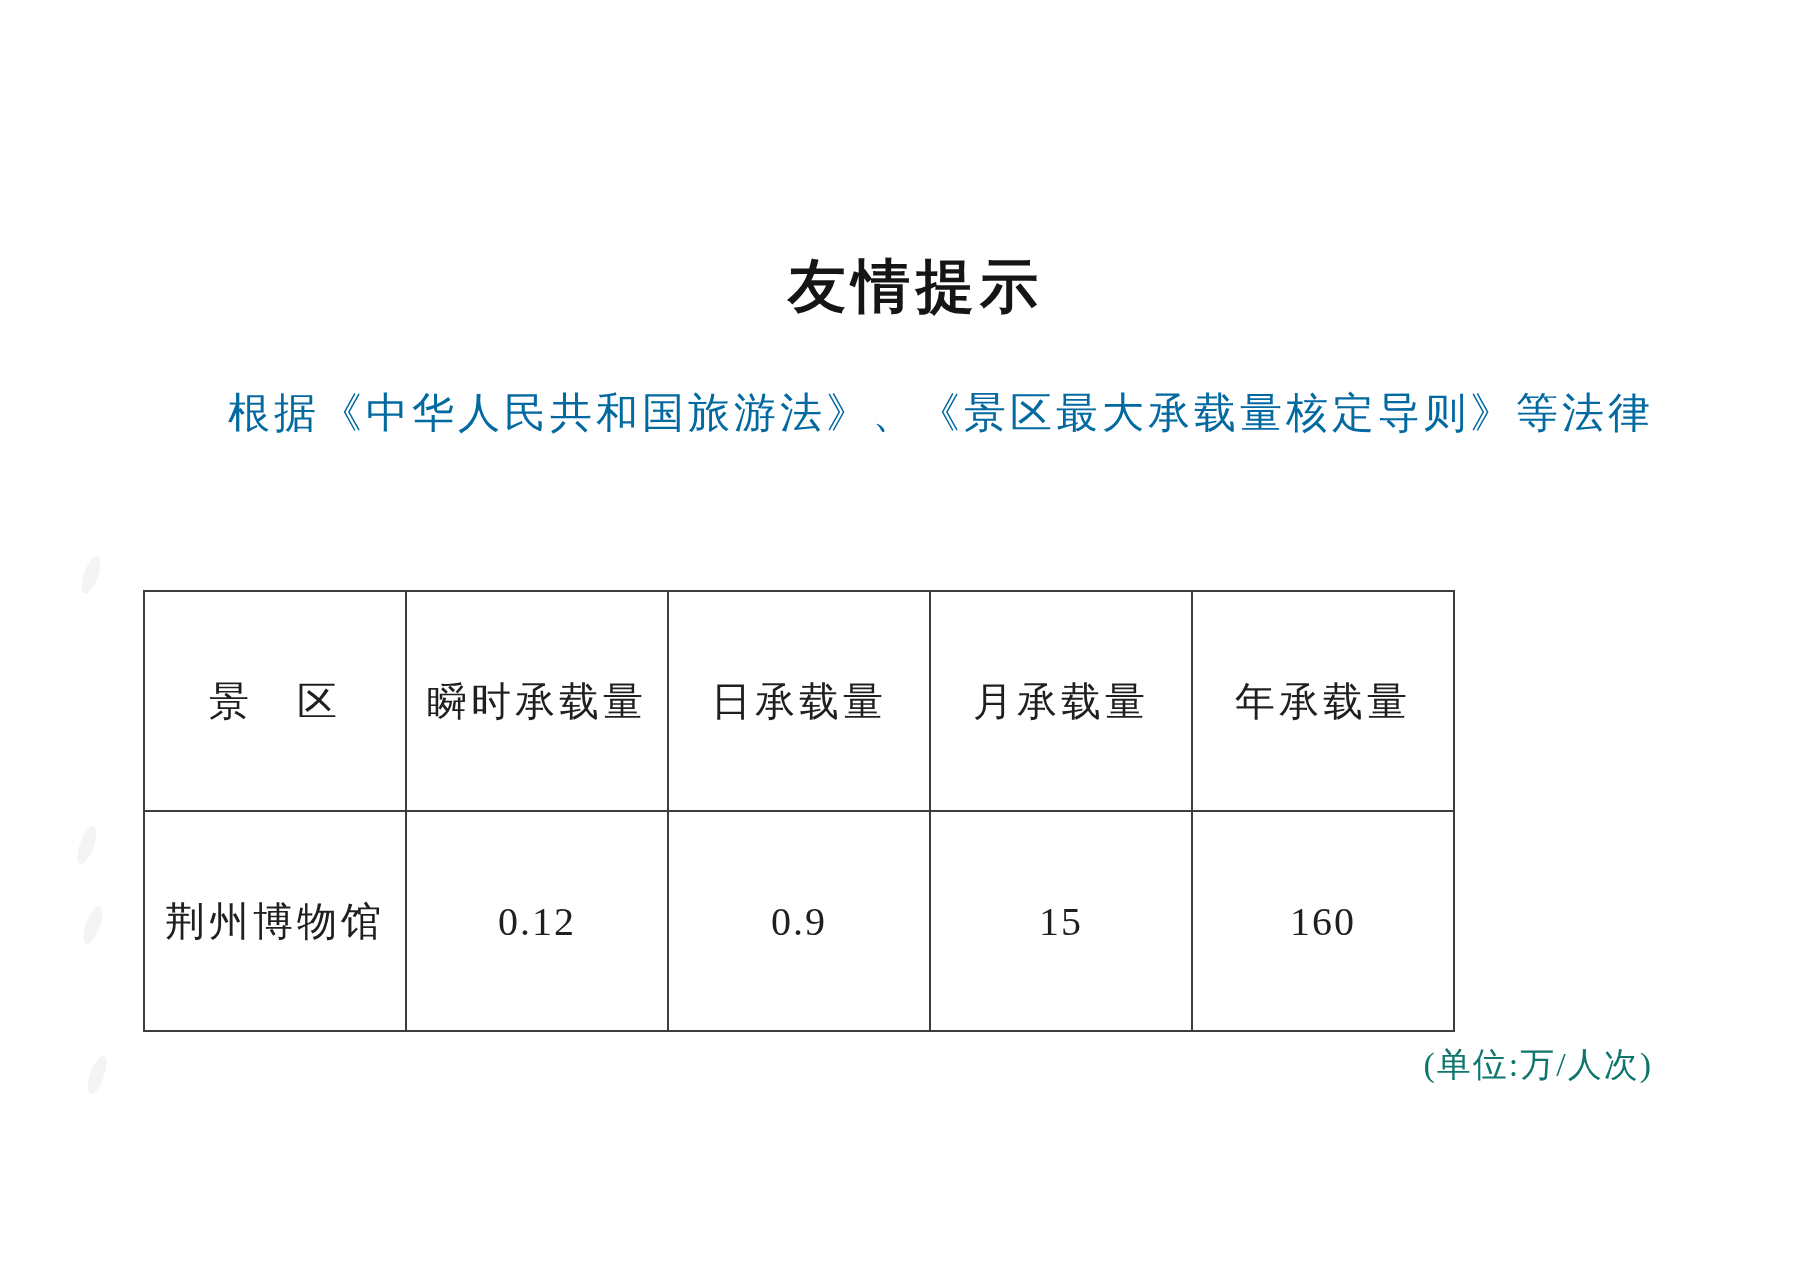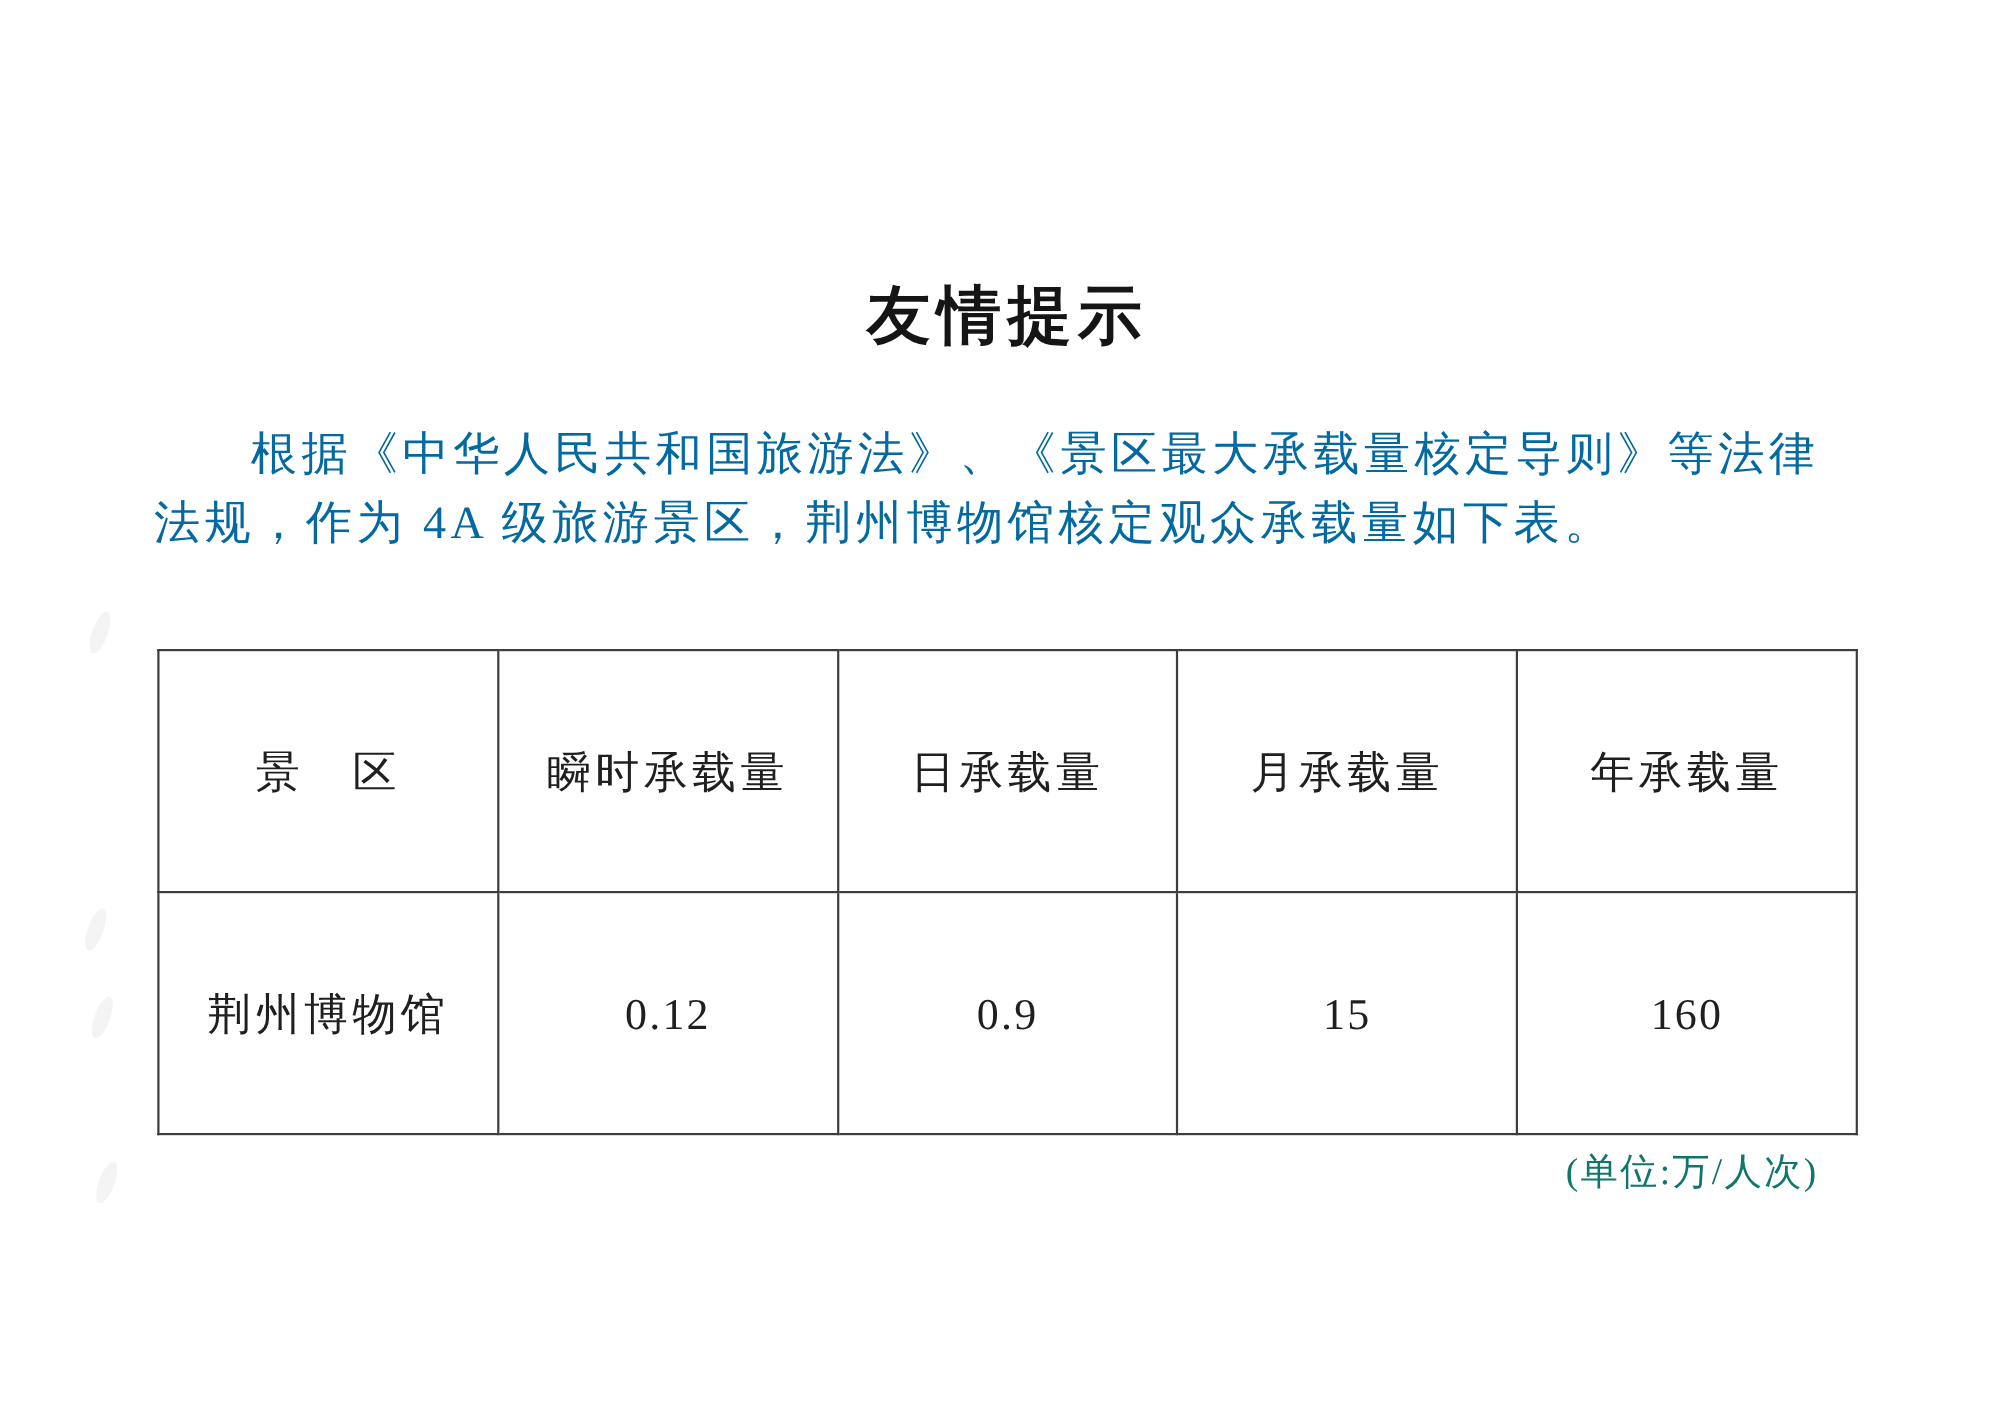--- a/index.html
+++ b/index.html
@@ -37,21 +37,21 @@
     letter-spacing: 4px;
     color: #0369a1;
   }
   .doc-paragraph .line-1 {
     text-indent: 88px;
   }
   .capacity-table {
     position: absolute;
     left: 143px;
     top: 590px;
-    width: 1546px;
+    width: 1312px;
     height: 440px;
     border-collapse: collapse;
     table-layout: fixed;
     font-size: 40px;
     letter-spacing: 4px;
     color: #1f1f1f;
   }
   .capacity-table td {
     border: 2px solid #3d3d3d;
     text-align: center;
@@ -86,21 +86,20 @@
     transform: rotate(20deg);
   }
 </style>
 </head>
 <body>
 
 <div class="doc-title">友情提示</div>
 
 <div class="doc-paragraph">
   <div class="line-1">根据《中华人民共和国旅游法》、《景区最大承载量核定导则》等法律</div>
-  <div class="line-2">法规，作为 4A 级旅游景区，荆州博物馆核定观众承载量如下表。</div>
 </div>
 
 <table class="capacity-table">
   <tbody>
     <tr>
       <td>景　区</td>
       <td>瞬时承载量</td>
       <td>日承载量</td>
       <td>月承载量</td>
       <td>年承载量</td>

